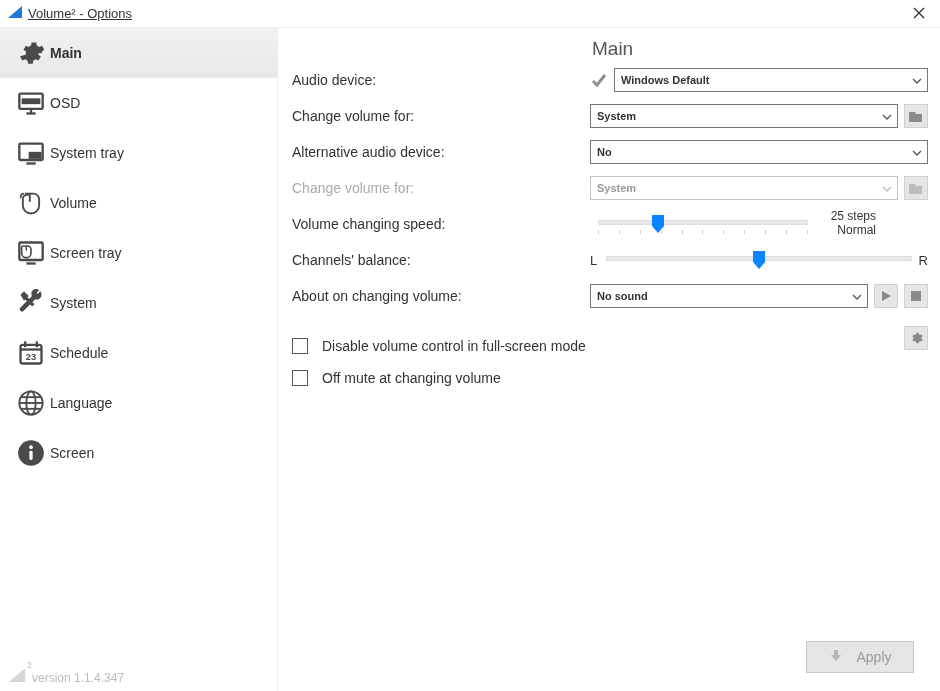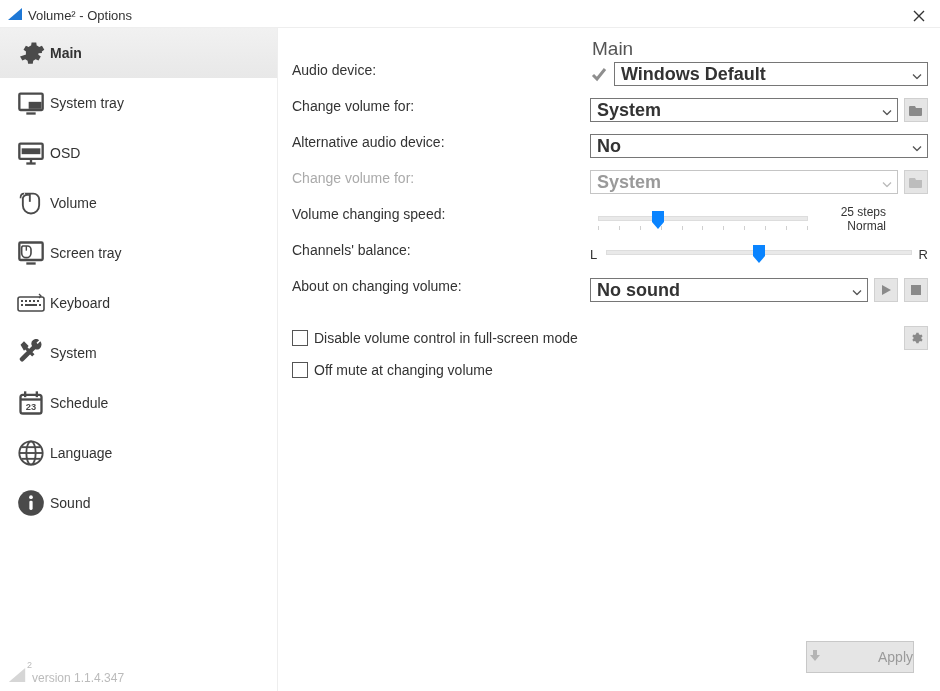--- a/index.html
+++ b/index.html
@@ -10,22 +10,24 @@
   background: #fff;
   width: 940px;
   height: 691px;
   overflow: hidden;
   display: flex;
   flex-direction: column;
 }
 .titlebar {
   height: 28px;
   display: flex;
+  align-items: center;
   padding: 8px 8px;
   border-bottom: 1px solid #eee;
+  text-decoration: underline;
 }
 .titlebar .app-icon { margin-right: 6px; }
 .titlebar .title { flex: 1; font-size: 13px; }
 .titlebar .close-x { font-size: 16px; width: 26px; text-align: center; cursor: pointer; }
 .body {
   display: flex;
   flex: 1;
   min-height: 0;
 }
 .sidebar {
@@ -74,21 +76,21 @@
 }
 .main-heading {
   font-size: 19px;
   color: #555;
   padding-left: 300px;
   margin-bottom: 2px;
 }
 .form { display: flex; flex-direction: column; gap: 0; }
 .row {
   display: flex;
-  align-items: flex-start;
+  align-items: center;
   min-height: 36px;
 }
 .row .field-label {
   width: 298px;
   font-size: 14px;
 }
 .row.disabled .field-label { color: #aaa; }
 .row .field-control {
   flex: 1;
   display: flex;
@@ -102,21 +104,21 @@
 }
 .precheck svg { display: block; }
 .select {
   flex: 1;
   height: 24px;
   border: 1px solid #767676;
   background: #fff;
   display: flex;
   align-items: center;
   padding: 0 6px;
-  font-size: 18px;
+  font-size: 11px;
   position: relative;
   cursor: pointer;
 }
 .select.bold-val { font-weight: 600; }
 .select.disabled { color: #9a9a9a; border-color: #c5c5c5; cursor: default; }
 .select .chevron {
   position: absolute;
   right: 5px;
   top: 50%;
   transform: translateY(-50%);
@@ -130,21 +132,21 @@
   align-items: center;
   justify-content: center;
   color: #777;
   cursor: pointer;
 }
 .grey-btn.disabled { color: #bbb; cursor: default; }
 .slider-wrap {
   flex: 1;
   display: flex;
   align-items: center;
-  gap: 20px;
+  gap: 10px;
 }
 .slider-track {
   position: relative;
   height: 24px;
   flex: 1;
 }
 .slider-track .rail {
   position: absolute;
   top: 8px;
   left: 0;
@@ -168,23 +170,23 @@
 .slider-ticks span { width: 1px; height: 4px; background: #d0d0d0; }
 .slider-info {
   text-align: right;
   font-size: 12px;
   line-height: 1.15;
   width: 58px;
 }
 .balance-label { width: 10px; font-size: 13px; }
 .checkbox-row {
   display: flex;
-  align-items: center;
+  align-items: flex-end;
   min-height: 32px;
-  gap: 6px;
+  gap: 14px;
 }
 .cb {
   width: 16px; height: 16px;
   border: 1px solid #555;
   background: #fff;
   cursor: pointer;
 }
 .cb-label { font-size: 14px; }
 .check-and-gear {
   display: flex;
@@ -199,21 +201,21 @@
   padding: 0 14px;
   gap: 10px;
 }
 .btn {
   height: 32px;
   min-width: 108px;
   background: #e5e5e5;
   border: 1px solid #c8c8c8;
   display: flex;
   align-items: center;
-  justify-content: space-between;
+  justify-content: center;
   gap: 12px;
   font-size: 14px;
   cursor: pointer;
 }
 .btn.disabled { color: #9a9a9a; cursor: default; }
 .app-logo { display: inline-block; }
 </style>
 </head>
 <body>
 
@@ -241,38 +243,38 @@
           <svg width="28" height="28" viewBox="0 0 24 24" fill="#4a4a4a">
               <path d="M12 8a4 4 0 100 8 4 4 0 000-8zm9.4 4a7.6 7.6 0 00-.1-1.2l2.1-1.6-2-3.4-2.5 1a7.8 7.8 0 00-2-1.2l-.4-2.6h-4l-.4 2.6a7.8 7.8 0 00-2 1.2l-2.5-1-2 3.4 2.1 1.6a7.6 7.6 0 000 2.4L2.6 15l2 3.4 2.5-1a7.8 7.8 0 002 1.2l.4 2.6h4l.4-2.6a7.8 7.8 0 002-1.2l2.5 1 2-3.4-2.1-1.6c.1-.4.1-.8.1-1.2z"></path>
             </svg>
         </span>
         <span class="nav-label">Main</span>
       </div>
 
       <div class="sidebar-item">
         <span class="nav-icon">
           <svg width="28" height="28" viewBox="0 0 24 24" fill="none" stroke="#4a4a4a" stroke-width="2">
-              <rect x="2" y="4" width="20" height="14" rx="1"></rect>
-              <rect x="11" y="12" width="9" height="4" fill="#4a4a4a"></rect>
-              <line x1="8" y1="21" x2="16" y2="21"></line>
-            </svg>
-        </span>
-        <span class="nav-label">System tray</span>
-      </div>
-
-      <div class="sidebar-item">
-        <span class="nav-icon">
-          <svg width="28" height="28" viewBox="0 0 24 24" fill="none" stroke="#4a4a4a" stroke-width="2">
               <rect x="2" y="4" width="20" height="13" rx="1"></rect>
               <rect x="5" y="9" width="14" height="3" fill="#4a4a4a"></rect>
               <line x1="8" y1="21" x2="16" y2="21"></line>
               <line x1="12" y1="17" x2="12" y2="21"></line>
             </svg>
         </span>
         <span class="nav-label">OSD</span>
+      </div>
+
+      <div class="sidebar-item">
+        <span class="nav-icon">
+          <svg width="28" height="28" viewBox="0 0 24 24" fill="none" stroke="#4a4a4a" stroke-width="2">
+              <rect x="2" y="4" width="20" height="14" rx="1"></rect>
+              <rect x="11" y="12" width="9" height="4" fill="#4a4a4a"></rect>
+              <line x1="8" y1="21" x2="16" y2="21"></line>
+            </svg>
+        </span>
+        <span class="nav-label">System tray</span>
       </div>
 
       <div class="sidebar-item">
         <span class="nav-icon">
           <svg width="28" height="28" viewBox="0 0 24 24" fill="none" stroke="#4a4a4a" stroke-width="1.6">
               <path d="M8 4h6a5 5 0 015 5v5a7 7 0 01-14 0V8a4 4 0 014-3z" fill="#fff"></path>
               <line x1="11" y1="4" x2="11" y2="11"></line>
               <path d="M6 4c-2 0-3 2-3 4" stroke-width="1.4"></path>
             </svg>
         </span>
@@ -284,37 +286,20 @@
           <svg width="28" height="28" viewBox="0 0 24 24" fill="none" stroke="#4a4a4a" stroke-width="2">
               <rect x="2" y="3" width="20" height="15" rx="1"></rect>
               <path d="M5 6h4a3 3 0 013 3v3a4 4 0 01-8 0V8a2 2 0 011-2z" fill="#fff" stroke-width="1.4"></path>
               <line x1="8" y1="6" x2="8" y2="10" stroke-width="1.2"></line>
               <line x1="8" y1="21" x2="16" y2="21"></line>
             </svg>
         </span>
         <span class="nav-label">Screen tray</span>
       </div>
 
-      <div class="sidebar-item">
-        <span class="nav-icon">
-          <svg width="28" height="20" viewBox="0 0 28 20" fill="#4a4a4a">
-              <rect x="1" y="4" width="26" height="14" rx="2" fill="none" stroke="#4a4a4a" stroke-width="1.6"></rect>
-              <rect x="4" y="7" width="2" height="2"></rect>
-              <rect x="8" y="7" width="2" height="2"></rect>
-              <rect x="12" y="7" width="2" height="2"></rect>
-              <rect x="16" y="7" width="2" height="2"></rect>
-              <rect x="20" y="7" width="2" height="2"></rect>
-              <rect x="4" y="11" width="2" height="2"></rect>
-              <rect x="8" y="11" width="12" height="2"></rect>
-              <rect x="22" y="11" width="2" height="2"></rect>
-              <path d="M22 1l2 2-2 2" fill="none" stroke="#4a4a4a" stroke-width="1.3"></path>
-            </svg>
-        </span>
-        <span class="nav-label">Keyboard</span>
-      </div>
 
       <div class="sidebar-item">
         <span class="nav-icon">
           <svg width="28" height="28" viewBox="0 0 24 24" fill="#4a4a4a">
               <path d="M21 5a4 4 0 01-5.3 3.8L6 18.5a2 2 0 11-2.8-2.8l9.7-9.7A4 4 0 0119 1l-2.3 2.3 1 1L20 2a4 4 0 011 3z"></path>
               <path d="M3 5l3-3 4 4-1 1 6 6-2 2-6-6-1 1z"></path>
             </svg>
         </span>
         <span class="nav-label">System</span>
       </div>
@@ -346,21 +331,21 @@
       </div>
 
       <div class="sidebar-item">
         <span class="nav-icon">
           <svg width="28" height="28" viewBox="0 0 24 24" fill="#4a4a4a">
               <circle cx="12" cy="12" r="11"></circle>
               <circle cx="12" cy="7" r="1.6" fill="#fff"></circle>
               <rect x="10.6" y="10" width="2.8" height="8" rx="1.2" fill="#fff"></rect>
             </svg>
         </span>
-        <span class="nav-label">Sound</span>
+        <span class="nav-label">Screen</span>
       </div>
 
     </div>
 
     <div class="sidebar-footer">
       <span class="vlogo">
         <svg width="18" height="14" viewBox="0 0 14 12">
             <polygon points="0,12 14,12 14,0" fill="#d6d6d6"></polygon>
           </svg>
         <span class="sup">2</span>

